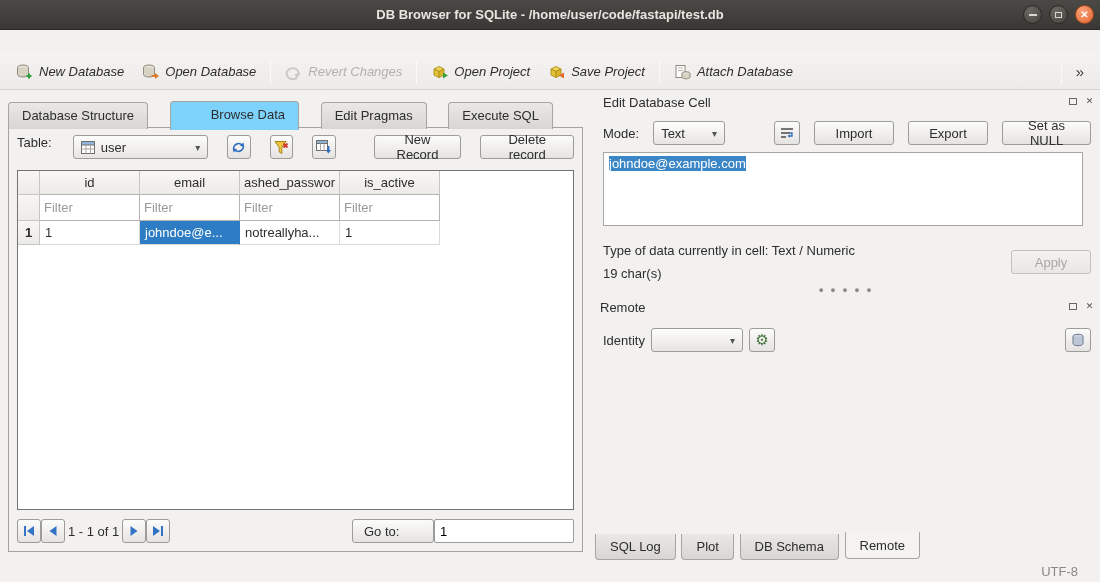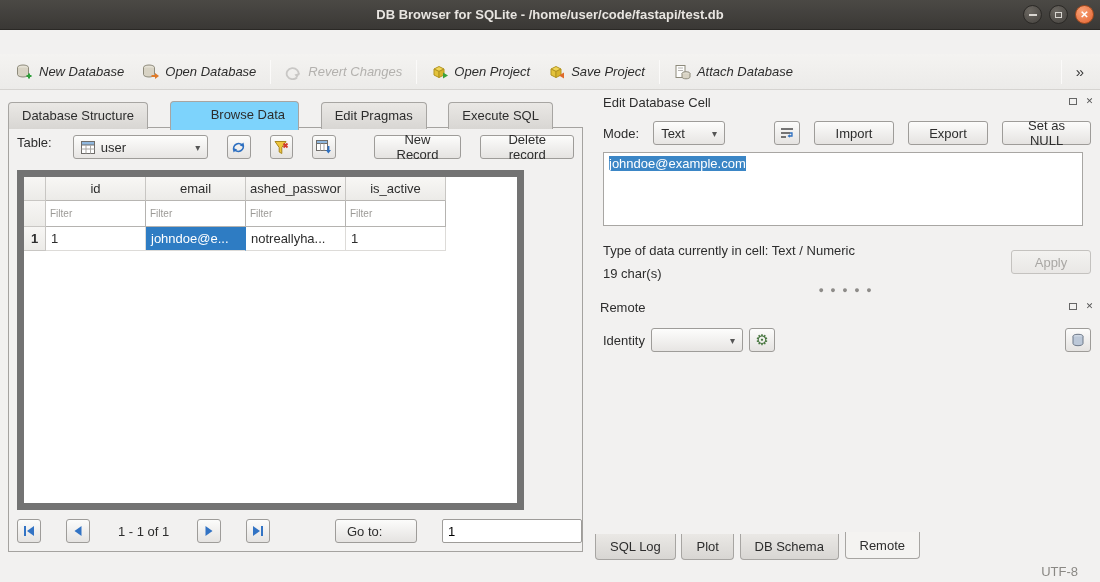--- a/index.html
+++ b/index.html
@@ -81,47 +81,47 @@
   }
   .btn.disabled { color:#a9a7a4; background:linear-gradient(#f3f2f0,#e9e7e5); border-color:#c4c2bf; }
   .iconbtn {
     width:26px; height:24px; border:1px solid #9e9c99; border-radius:3px;
     background:linear-gradient(#fcfcfb,#e5e3e1); display:inline-flex; align-items:center; justify-content:center; cursor:default;
   }
   .spacer { flex:1; }
 
   
   .grid {
-    position:absolute; left:8px; top:42px; width:507px; height:340px;
-    border:7px solid #737373; background:#fff; overflow:hidden;
+    position:absolute; left:8px; top:42px; width:557px; height:340px;
+    border:1px solid #737373; background:#fff; overflow:hidden;
   }
   .g-header, .g-filterrow, .g-row { display:flex; }
   .g-corner, .g-gutter { width:22px; flex:0 0 22px; background:linear-gradient(#f7f6f4,#ecebe8); border-right:1px solid #c8c6c3; border-bottom:1px solid #c8c6c3; }
   .g-h {
     width:100px; flex:0 0 100px; height:24px;
     background:linear-gradient(#f8f7f5,#ecebe8);
     border-right:1px solid #c8c6c3; border-bottom:1px solid #b7b5b2;
     display:flex; align-items:center; justify-content:center; cursor:default;
   }
   .g-filterrow { height:26px; }
   .g-filter {
     width:100px; flex:0 0 100px; height:26px; border:1px solid #b5b3b0; border-top:none; border-left:none;
-    padding:0 4px; font-family:inherit; font-size:10px; color:#333; background:#fff; outline:none;
+    padding:0 4px; font-family:inherit; font-size:13px; color:#333; background:#fff; outline:none;
   }
   .g-filter::placeholder { color:#9c9a97; }
   .g-row { height:24px; }
   .g-gutter.num { display:flex; align-items:center; justify-content:center; font-weight:bold; height:24px; }
   .g-cell {
     width:100px; flex:0 0 100px; height:24px; padding:0 5px;
     border-right:1px solid #dddbd8; border-bottom:1px solid #dddbd8;
     display:flex; align-items:center; white-space:nowrap; overflow:hidden; cursor:default; background:#fff;
   }
   .g-cell.selected { background:#2e7cc3; color:#fff; border-right-color:#2e7cc3; }
 
-  .panel-bottom { position:absolute; left:8px; right:0; bottom:7px; height:26px; display:flex; align-items:center; gap:25px; }
+  .panel-bottom { position:absolute; left:8px; right:8px; bottom:7px; height:26px; display:flex; align-items:center; gap:0; }
   .navbtn {
     width:24px; height:24px; border:1px solid #9e9c99; border-radius:3px;
     background:linear-gradient(#fcfcfb,#e5e3e1); display:inline-flex; align-items:center; justify-content:center; cursor:default;
   }
   .pager { padding:0 3px; }
   .goto-btn { width:82px; justify-content:flex-start; }
   .goto-input { width:140px; height:24px; border:1px solid #9e9c99; border-radius:2px; padding:0 5px; font-family:inherit; font-size:13px; background:#fff; outline:none; }
 
   
   .right-panel { position:absolute; left:592px; top:90px; width:508px; height:470px; }

